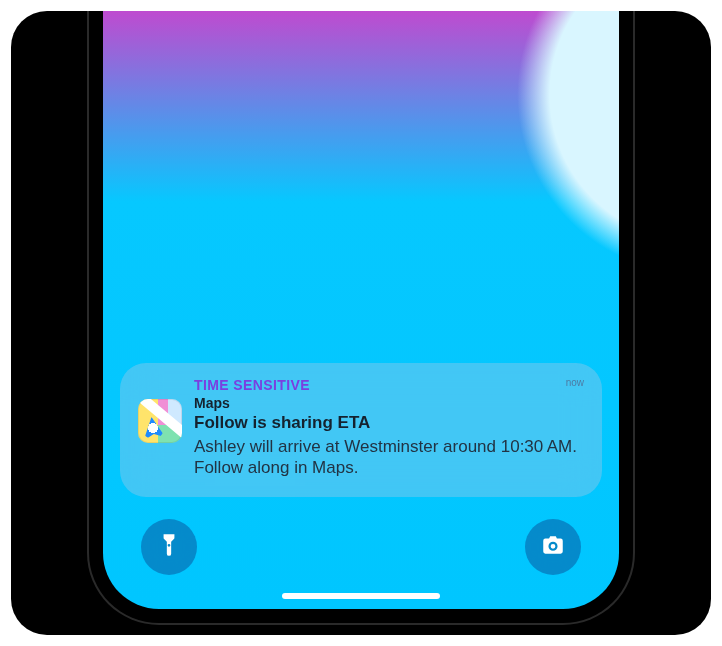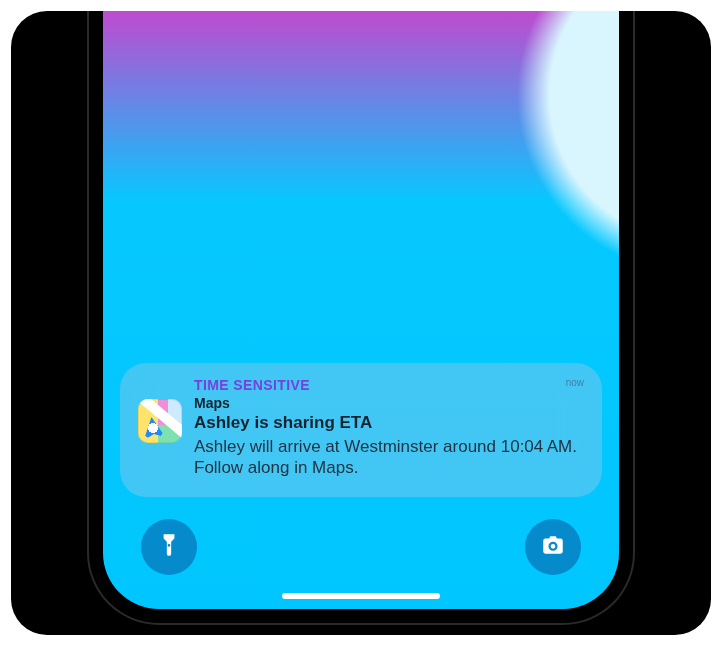--- a/index.html
+++ b/index.html
@@ -173,22 +173,22 @@
       <div class="notification">
         <div class="notif-icon-wrap">
           <div class="maps-icon"></div>
         </div>
         <div class="notif-body">
           <div class="notif-head">
             <span class="badge">TIME SENSITIVE</span>
             <span class="timestamp">now</span>
           </div>
           <div class="app-name">Maps</div>
-          <div class="title">Ashley is sharing ETA</div>
-          <div class="message">Ashley will arrive at Westminster around 10:04 AM. Follow along in Maps.</div>
+          <div class="title">Follow is sharing ETA</div>
+          <div class="message">Ashley will arrive at Westminster around 10:30 AM. Follow along in Maps.</div>
         </div>
       </div>
 
       <div class="lock-actions">
         <div class="action-btn" aria-label="Flashlight">
           <span>
             <svg viewBox="0 0 24 24">
                 <path d="M7 2h10v3.2c0 .6-.27 1.17-.73 1.55L14 9v11a2 2 0 0 1-2 2 2 2 0 0 1-2-2V9L7.73 6.75A2 2 0 0 1 7 5.2V2zm5 9a1.3 1.3 0 1 0 0 2.6 1.3 1.3 0 0 0 0-2.6z"></path>
               </svg>
           </span>

